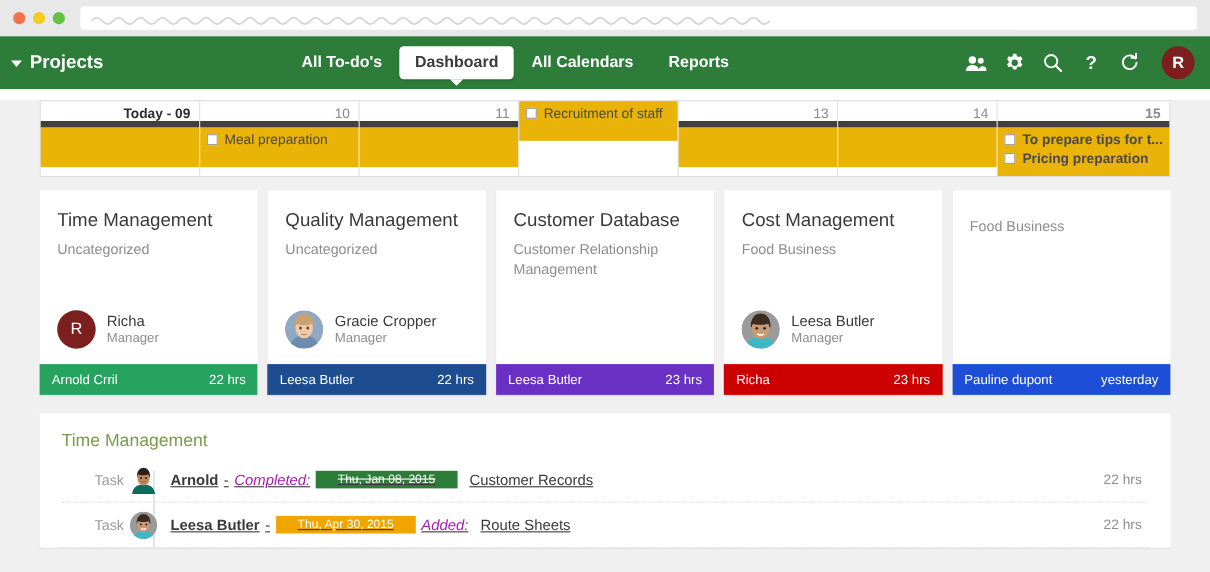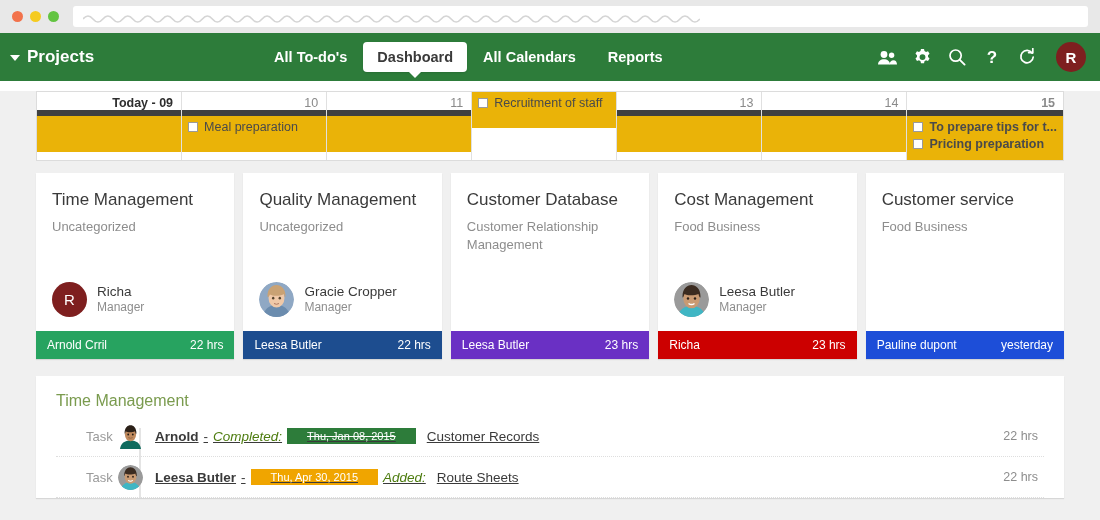--- a/index.html
+++ b/index.html
@@ -227,21 +227,21 @@
     width: 25px; height: 25px; flex: none;
     margin: 0 12px 0 20px;
     border-radius: 50%; overflow: hidden;
     position: relative; z-index: 1;
     display: flex; align-items: center; justify-content: center;
   }
   .feed-avatar.square { border-radius: 0; background: transparent; }
   .feed-text { font-size: 13.5px; color: #3a3a3a; display: flex; align-items: center; gap: 5px; text-decoration: underline; }
   .feed-user { font-weight: bold; }
   .feed-dash { color: #3a3a3a; }
-  .feed-action { font-style: italic; color: #4d7c0f; }
+  .feed-action { font-style: italic; color: #a21caf; }
   .feed-badge {
     font-size: 11px; color: #ffffff; padding: 2px 20px;
     white-space: nowrap;
   }
   .feed-badge.done { background: #2d7c3a; text-decoration: line-through; }
   .feed-badge.added { background: #f0a500; }
   .feed-item { color: #3a3a3a; margin-left: 6px; }
   .feed-hours { margin-left: auto; font-size: 12.5px; color: #8d8d8d; padding-right: 6px; }
 </style>
 </head>
@@ -454,21 +454,20 @@
         </div>
       </div>
       <div class="card-footer" style="background:#cc0000">
         <span>Richa</span>
         <span>23 hrs</span>
       </div>
     </div>
 
     <div class="card">
       <div class="card-body">
-        <div class="card-title">Customer service</div>
         <div class="card-sub">Food Business</div>
       </div>
       <div class="card-footer" style="background:#1d4ed8">
         <span>Pauline dupont</span>
         <span>yesterday</span>
       </div>
     </div>
 
   </div>
 

